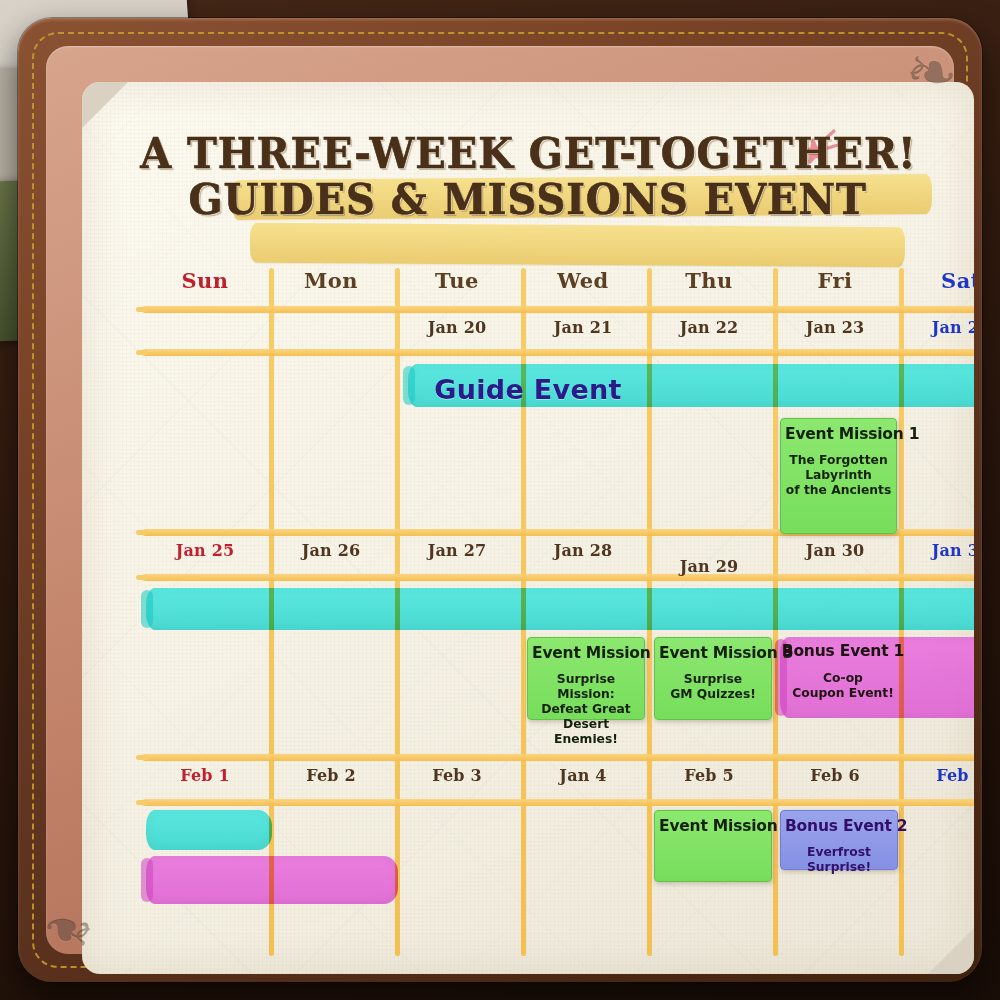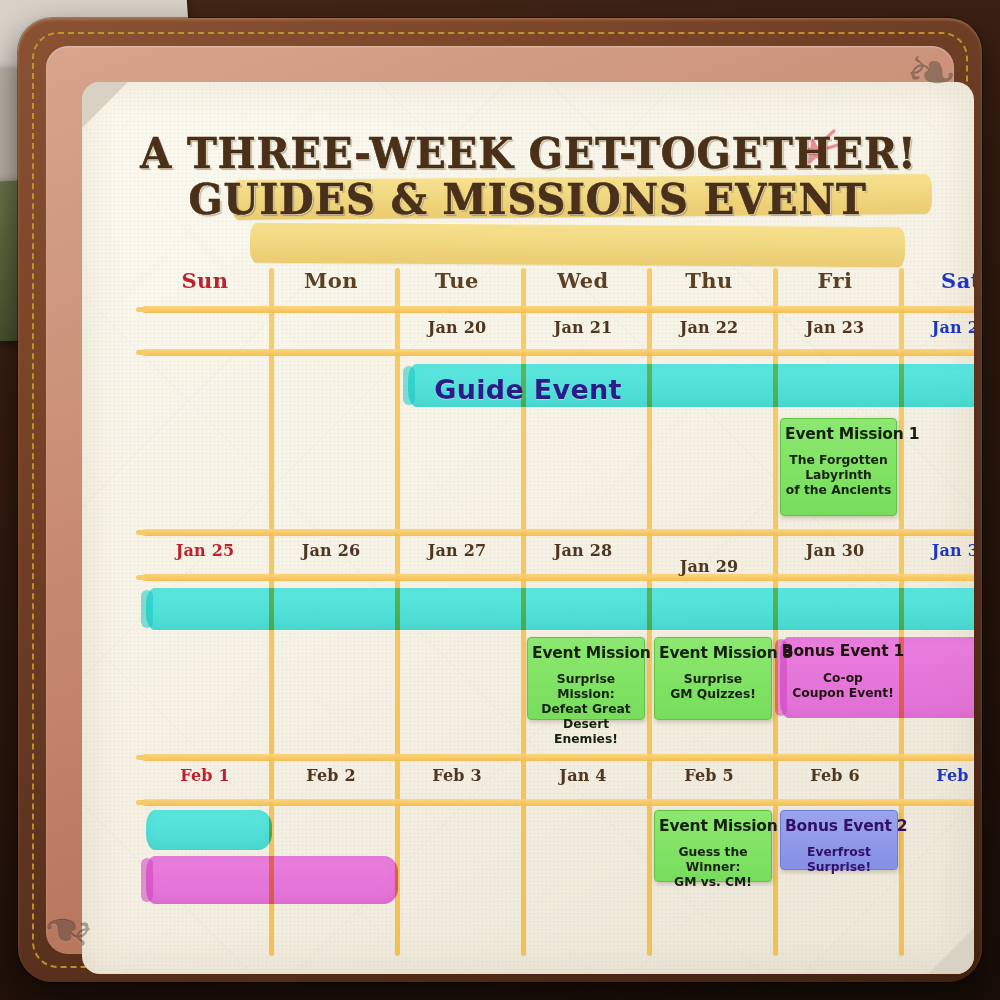--- a/index.html
+++ b/index.html
@@ -315,21 +315,21 @@
             <div class="datecell" style="left:252px; top:50px;">Jan 20</div>
             <div class="datecell" style="left:378px; top:50px;">Jan 21</div>
             <div class="datecell" style="left:504px; top:50px;">Jan 22</div>
             <div class="datecell" style="left:630px; top:50px;">Jan 23</div>
             <div class="datecell sat" style="left:756px; top:50px;">Jan 24</div>
 
             <div class="bar cyan" style="left:266px; top:96px; width:614px; height:43px;">
               <div class="cap"></div>
             </div>
 
-            <div class="card green" style="left:638px; top:150px; width:117px; height:98px;">
+            <div class="card green" style="left:638px; top:150px; width:117px; height:116px;">
               <div class="ctitle">Event Mission 1</div>
               <div class="cdesc" style="white-space:pre-line;">The Forgotten
 Labyrinth
 of the Ancients</div>
             </div>
 
             <div class="datecell sun" style="left:0px;   top:273px;">Jan 25</div>
             <div class="datecell" style="left:126px; top:273px;">Jan 26</div>
             <div class="datecell" style="left:252px; top:273px;">Jan 27</div>
             <div class="datecell" style="left:378px; top:273px;">Jan 28</div>
@@ -370,22 +370,20 @@
             <div class="datecell" style="left:630px; top:498px;">Feb 6</div>
             <div class="datecell sat" style="left:756px; top:498px;">Feb 7</div>
 
             <div class="bar cyan" style="left:4px; top:542px; width:126px; height:40px;"></div>
             <div class="bar pink" style="left:4px; top:588px; width:252px; height:48px;">
               <div class="cap"></div>
             </div>
 
             <div class="card green" style="left:512px; top:542px; width:118px; height:72px;">
               <div class="ctitle">Event Mission 4</div>
-              <div class="cdesc" style="white-space:pre-line;">Guess the Winner:
-GM vs. CM!</div>
             </div>
             <div class="card blue" style="left:638px; top:542px; width:118px; height:60px;">
               <div class="ctitle">Bonus Event 2</div>
               <div class="cdesc" style="white-space:pre-line;">Everfrost Surprise!</div>
             </div>
 
           </div>
 
           <div class="bar-label" id="guide-label">Guide Event</div>
 

